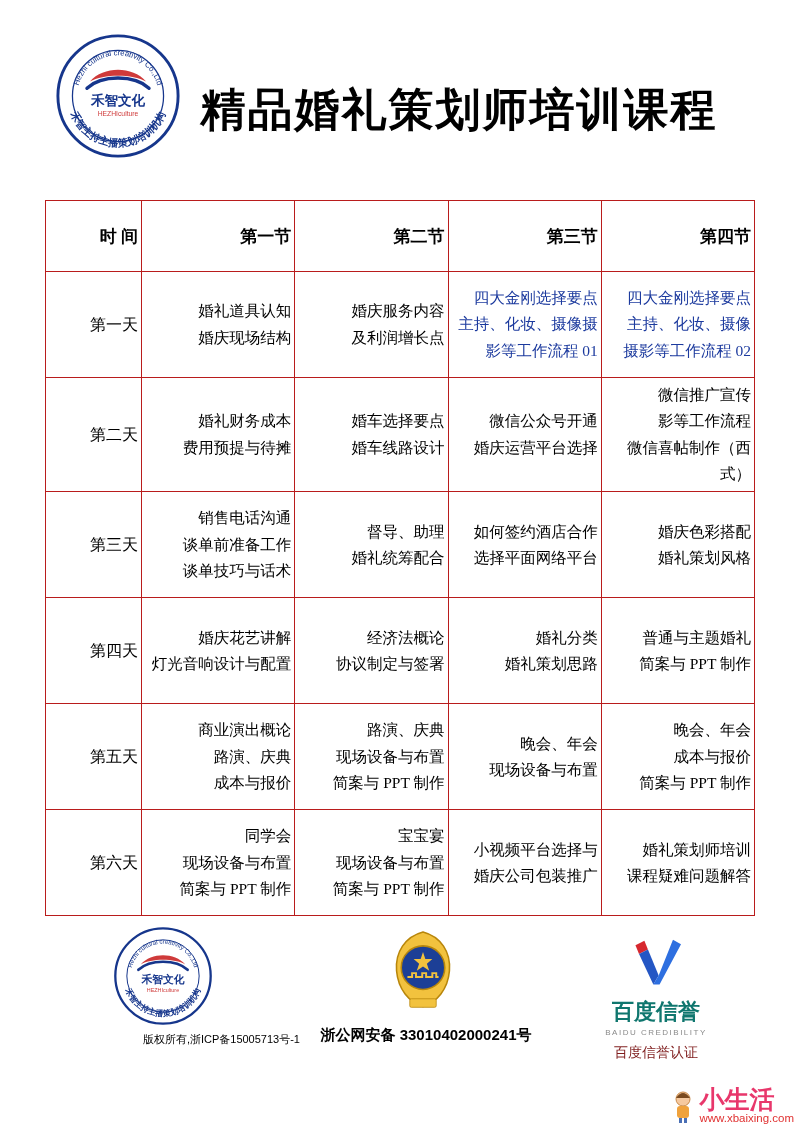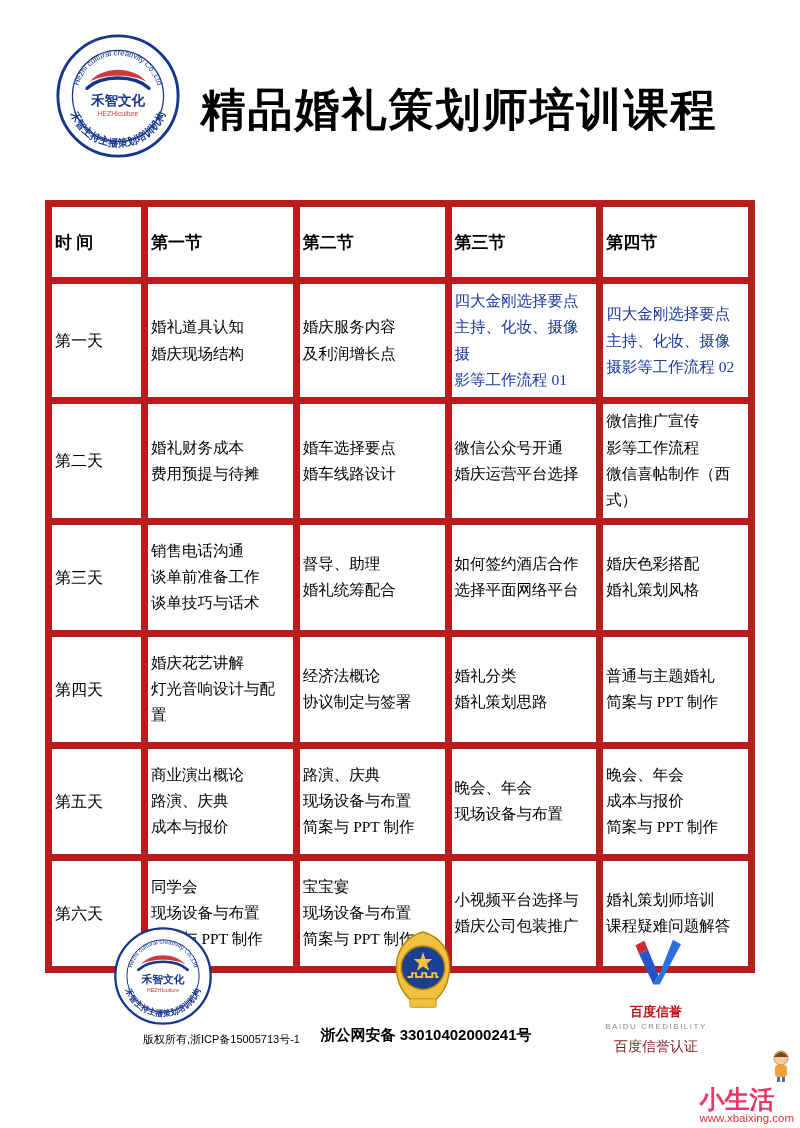--- a/index.html
+++ b/index.html
@@ -6,36 +6,36 @@
   .page{position:relative;width:800px;height:1128px;margin:0 auto;background:#fff;overflow:hidden;
         font-family:"Liberation Sans","DejaVu Sans",sans-serif;color:#000;}
 
   .hdr-logo{position:absolute;left:55px;top:33px;}
   .page-title{position:absolute;left:178px;top:80px;width:562px;margin:0;text-align:center;
               font-size:45px;font-weight:bold;letter-spacing:2px;color:#000;
               font-family:"Liberation Sans","DejaVu Sans",sans-serif;}
 
   table.course{position:absolute;left:45px;top:200px;width:710px;border-collapse:collapse;table-layout:fixed;
                font-family:"Liberation Serif","DejaVu Serif",serif;}
-  table.course th,table.course td{border:7px solid #b91c1c;text-align:left;vertical-align:middle;padding:4px 3px;}
+  table.course th,table.course td{border:1px solid #b91c1c;text-align:right;vertical-align:middle;padding:4px 3px;}
   table.course th{font-size:17px;font-weight:bold;height:62px;}
   table.course td{font-size:15.5px;height:97px;line-height:1.7;}
   table.course td.day{font-size:16px;}
   table.course td.blue{color:#1c3a9e;}
 
   .footer-left-logo{position:absolute;left:113px;top:926px;}
   .copyright{position:absolute;left:30px;top:1032px;width:270px;text-align:right;font-size:11px;}
   .badge{position:absolute;left:388px;top:928px;}
   .police{position:absolute;left:276px;top:1026px;width:300px;text-align:center;font-size:15px;font-weight:bold;}
   .baidu{position:absolute;left:575px;top:938px;width:162px;text-align:center;}
-  .baidu-title{color:#b91c1c;font-weight:bold;font-size:13px;margin-top:11px;}
+  .baidu-title{color:#0f766e;font-weight:bold;font-size:22px;margin-top:5px;}
   .baidu-sub{color:#8a8a8a;font-size:8px;letter-spacing:1.5px;margin-top:1px;}
   .baidu-cert{color:#7f1d1d;font-size:14px;margin-top:7px;}
 
-  .watermark{position:absolute;right:6px;bottom:4px;display:flex;align-items:flex-end;gap:3px;flex-direction:column;}
+  .watermark{position:absolute;right:6px;bottom:4px;display:flex;align-items:flex-end;gap:3px;}
   .wm-text{text-align:left;line-height:1.05;}
   .wm-name{color:#e8376b;font-size:25px;font-weight:bold;font-family:"Liberation Sans",sans-serif;}
   .wm-url{color:#e03131;font-size:11.5px;font-weight:normal;}
 </style>
 </head>
 <body>
 
 <div class="page">
 
   <div class="hdr-logo">

